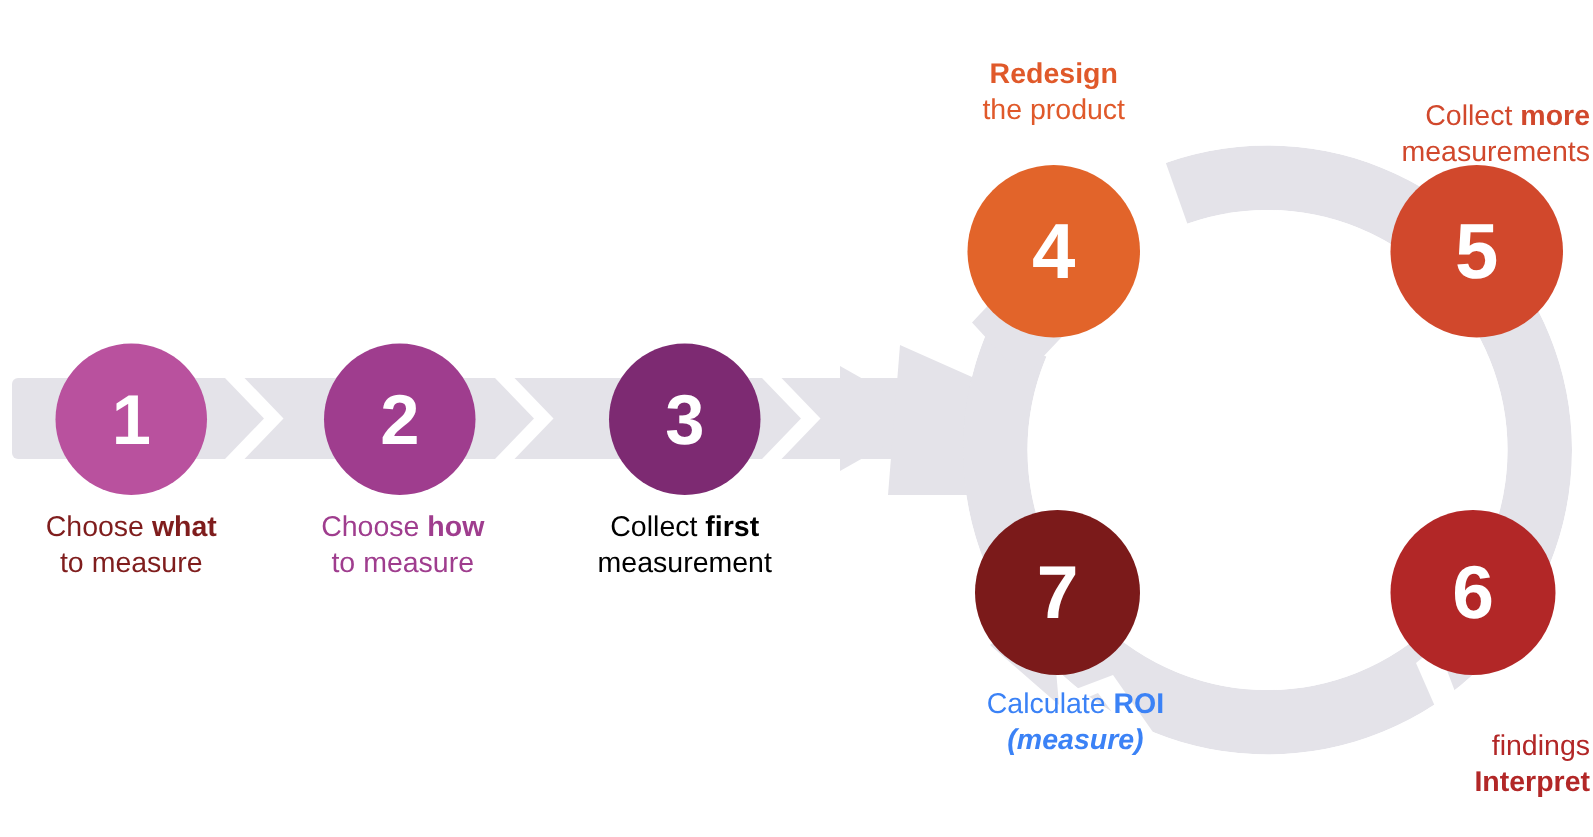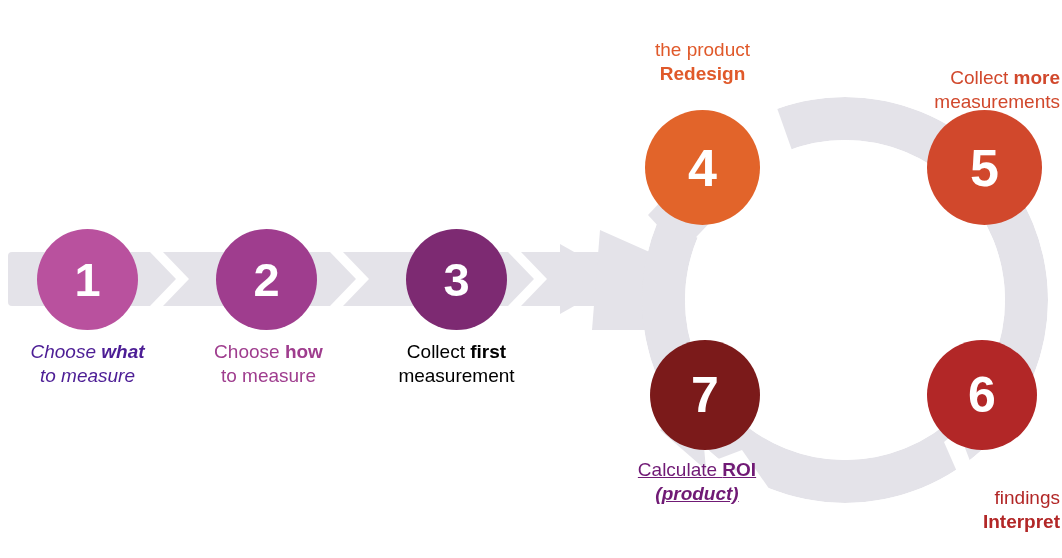--- a/index.html
+++ b/index.html
@@ -100,21 +100,21 @@
 
       <path d="M 648 215 L 700 160 L 735 196 L 682 252 Z" fill="#e4e3e9"></path>
 
       <path d="M 660 430 L 700 400 L 706 470 Z" fill="#e4e3e9"></path>
     </g>
   </svg>
 
   <div class="step-circle" style="left: 37px; top: 229px; width: 101px; height: 101px; font-size: 47px; background: rgb(185, 81, 158);">
     <span>1</span>
   </div>
-  <div class="step-label lbl-center" style="left:0px; top:340px; width:175px; color:#4c1d95;font-style:italic;">
+  <div class="step-label lbl-center" style="left:0px; top:340px; width:175px; color:#7f1d1d;">
     <div><span>Choose </span><span class="em">what</span></div>
     <div><span>to measure</span></div>
   </div>
 
   <div class="step-circle" style="left: 216px; top: 229px; width: 101px; height: 101px; font-size: 47px; background: rgb(159, 61, 142);">
     <span>2</span>
   </div>
   <div class="step-label lbl-center" style="left:181px; top:340px; width:175px; color:#9f3d8e;">
     <div><span>Choose </span><span class="em">how</span></div>
     <div><span>to measure</span></div>
@@ -125,22 +125,22 @@
   </div>
   <div class="step-label lbl-center" style="left:369px; top:340px; width:175px; color:#000000;">
     <div><span>Collect </span><span class="em">first</span></div>
     <div><span>measurement</span></div>
   </div>
 
   <div class="step-circle" style="left: 645px; top: 110px; width: 115px; height: 115px; font-size: 52px; background: rgb(226, 100, 42);">
     <span>4</span>
   </div>
   <div class="step-label lbl-center" style="left:615px; top:38px; width:175px; color:#e0592a;">
+    <div><span class="em">Redesign</span></div>
     <div><span>the product</span></div>
-    <div><span class="em">Redesign</span></div>
   </div>
 
   <div class="step-circle" style="left: 927px; top: 110px; width: 115px; height: 115px; font-size: 52px; background: rgb(209, 72, 44);">
     <span>5</span>
   </div>
   <div class="step-label lbl-right" style="left:852px; top:38px; width:208px; color:#d1482c;">
     <div><span>Collect </span><span class="em">more</span></div>
     <div><span>measurements</span></div>
   </div>
 
@@ -148,18 +148,18 @@
     <span>6</span>
   </div>
   <div class="step-label lbl-right" style="left:852px; top:458px; width:208px; color:#b22727;">
     <div><span>findings</span></div>
     <div><span class="em">Interpret</span></div>
   </div>
 
   <div class="step-circle" style="left: 650px; top: 340px; width: 110px; height: 110px; font-size: 50px; background: rgb(123, 26, 26);">
     <span>7</span>
   </div>
-  <div class="step-label lbl-center" style="left:604px; top:458px; width:186px; color:#701a75;text-decoration:underline;">
+  <div class="step-label lbl-center" style="left:624px; top:458px; width:186px; color:#3b82f6;">
     <div><span>Calculate </span><span class="em">ROI</span></div>
-    <div><span class="it">(product)</span></div>
+    <div><span class="it">(measure)</span></div>
   </div>
 
 </div>
 
 </body></html>

